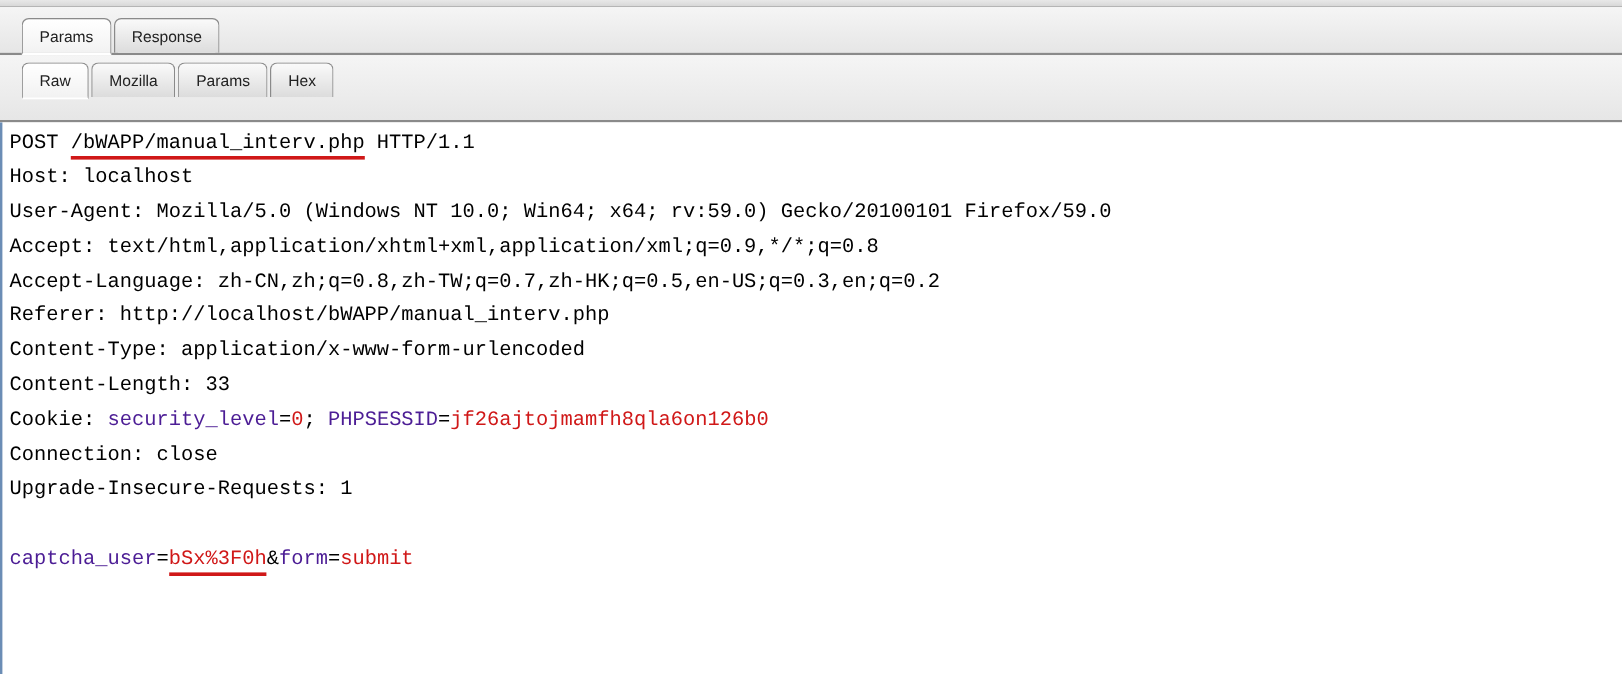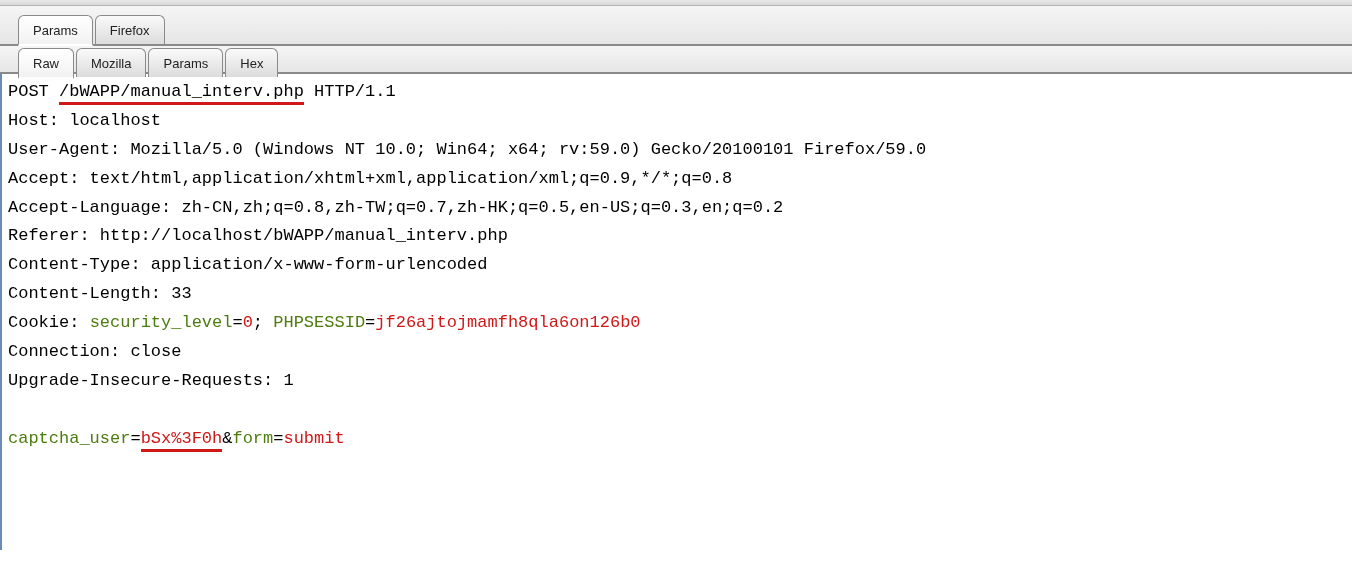--- a/index.html
+++ b/index.html
@@ -43,55 +43,55 @@
     position: relative;
   }
   .tab.active {
     background: linear-gradient(#ffffff,#f2f2f2);
     border-bottom: 2px solid #fff;
     margin-bottom: -2px;
     z-index: 2;
   }
   .sub-tab-bar {
     display: flex;
-    align-items: center;
+    align-items: flex-start;
     padding: 6px 18px 0 18px;
     background: linear-gradient(#f5f5f5,#e6e6e6);
     border-bottom: 2px solid #8a8a8a;
-    height: 28px;
+    height: 56px;
   }
   .content {
     padding: 4px 6px;
     background: #fff;
     font-family: "Courier New", monospace;
     font-size: 17px;
     line-height: 1.7;
     color: #000;
     white-space: pre;
     height: calc(100% - 86px);
     overflow: auto;
     border-left: 2px solid #6b8db5;
   }
-  .blue { color: #4d7c0f; }
+  .blue { color: #4c1d95; }
   .red { color: #d01818; }
   .underline-red {
     border-bottom: 3px solid #d01818;
     padding-bottom: 1px;
   }
   .line { display: block; }
 </style>
 </head>
 <body>
 
 <div class="outer">
   <div class="top-strip"></div>
 
   <div class="tab-bar">
     <div class="tab active">Params</div>
-    <div class="tab">Firefox</div>
+    <div class="tab">Response</div>
   </div>
 
   <div class="sub-tab-bar">
     <div class="tab active">Raw</div>
     <div class="tab">Mozilla</div>
     <div class="tab">Params</div>
     <div class="tab">Hex</div>
   </div>
 
   <div class="content"><span class="line"><span>POST </span><span class="underline-red">/bWAPP/manual_interv.php</span><span> HTTP/1.1</span></span><span class="line">Host: localhost</span><span class="line">User-Agent: Mozilla/5.0 (Windows NT 10.0; Win64; x64; rv:59.0) Gecko/20100101 Firefox/59.0</span><span class="line">Accept: text/html,application/xhtml+xml,application/xml;q=0.9,*/*;q=0.8</span><span class="line">Accept-Language: zh-CN,zh;q=0.8,zh-TW;q=0.7,zh-HK;q=0.5,en-US;q=0.3,en;q=0.2</span><span class="line">Referer: http://localhost/bWAPP/manual_interv.php</span><span class="line">Content-Type: application/x-www-form-urlencoded</span><span class="line">Content-Length: 33</span><span class="line"><span>Cookie: </span><span class="blue">security_level</span><span>=</span><span class="red">0</span><span>; </span><span class="blue">PHPSESSID</span><span>=</span><span class="red">jf26ajtojmamfh8qla6on126b0</span></span><span class="line">Connection: close</span><span class="line">Upgrade-Insecure-Requests: 1</span><span class="line"> </span><span class="line"><span class="blue">captcha_user</span><span>=</span><span class="red underline-red">bSx%3F0h</span><span>&amp;</span><span class="blue">form</span><span>=</span><span class="red">submit</span></span></div>

